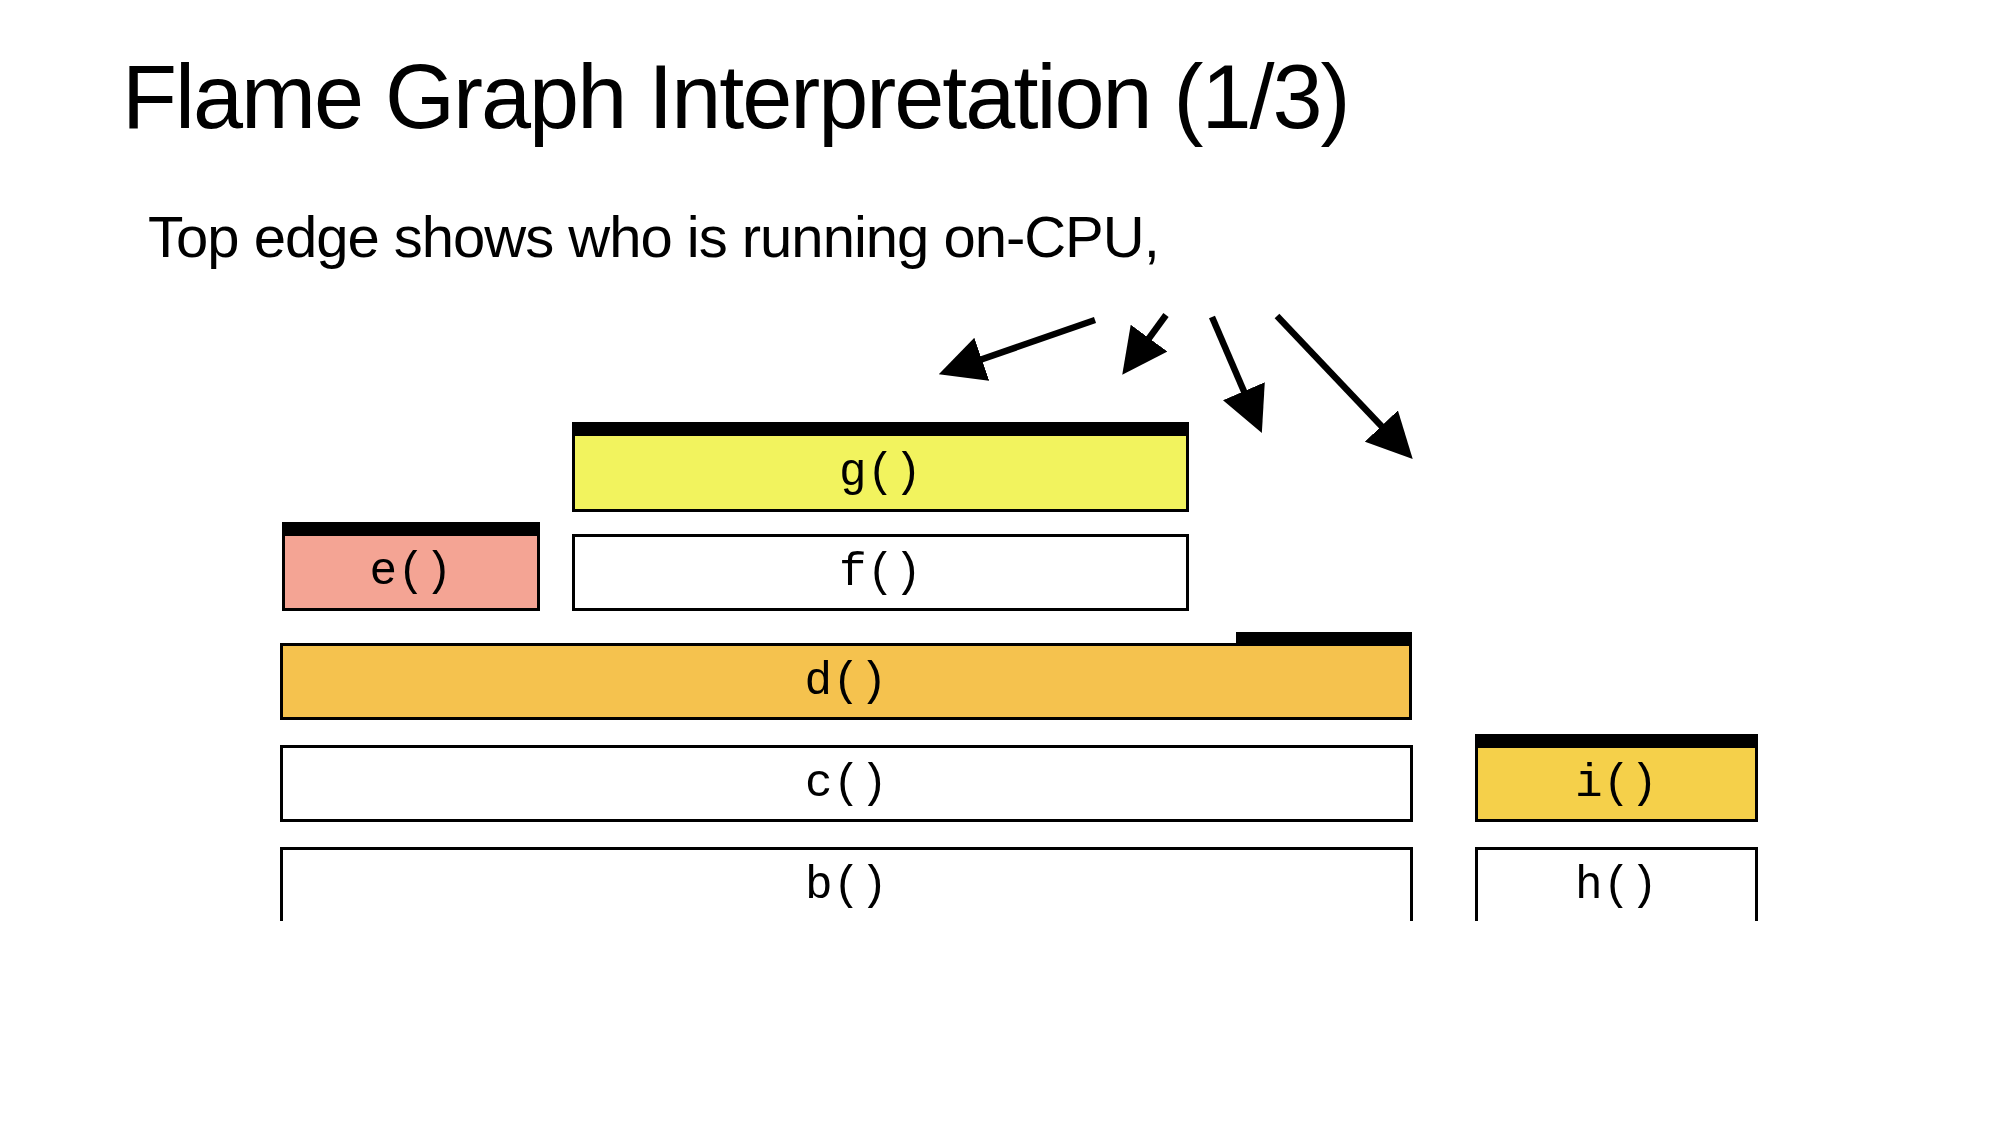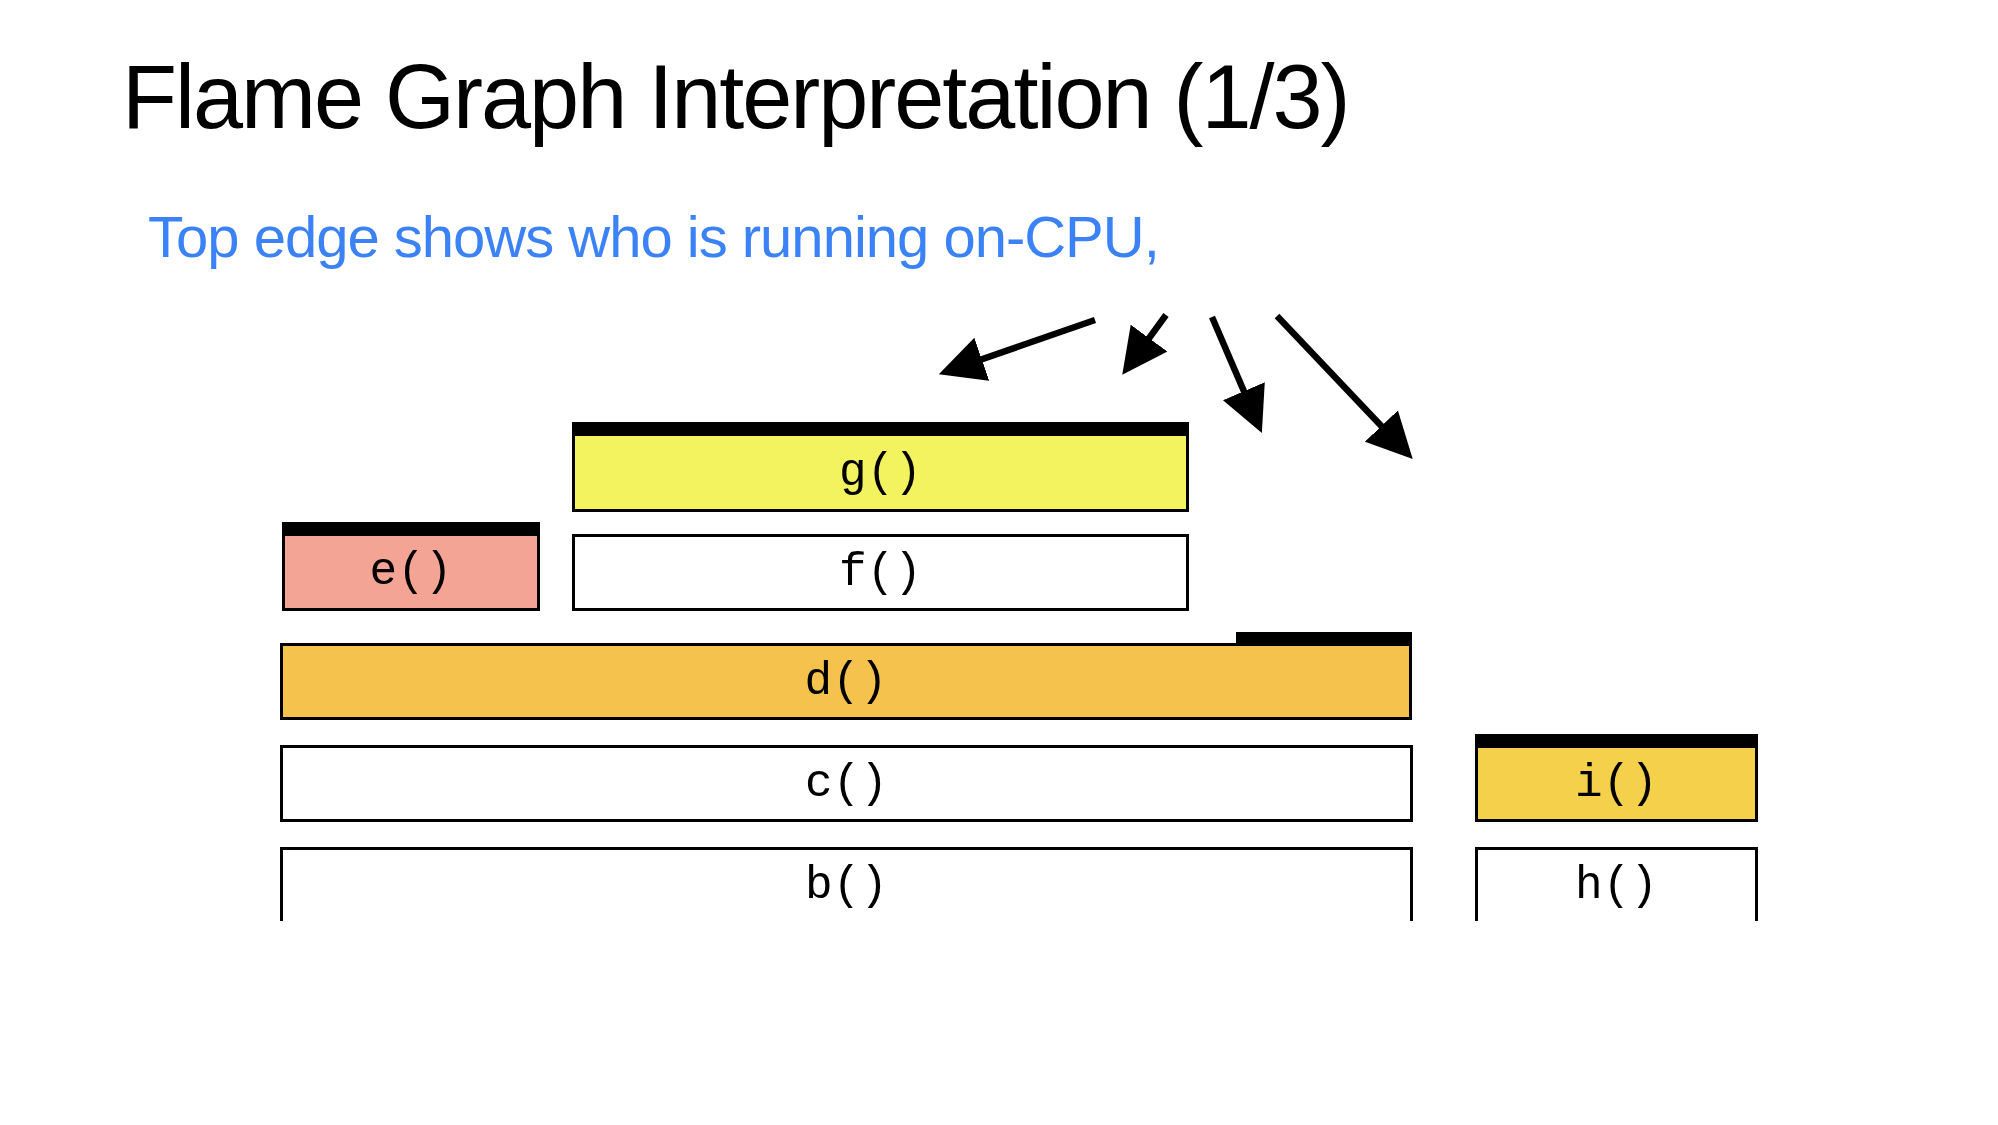--- a/index.html
+++ b/index.html
@@ -21,21 +21,21 @@
     letter-spacing: -2px;
     white-space: nowrap;
     color: #000000;
   }
   .caption-line {
     position: absolute;
     left: 148px;
     font-size: 58px;
     letter-spacing: -1px;
     white-space: nowrap;
-    color: #3b82f6;
+    color: #000000;
   }
   .caption-line.l1 { top: 203px; }
   .caption-line.l2 { top: 301px; }
   .flame { position: absolute; left: 0; top: 0; width: 100%; height: 100%; }
   .frame {
     position: absolute;
     box-sizing: border-box;
     border: 3px solid #000000;
     display: flex;
     align-items: center;

